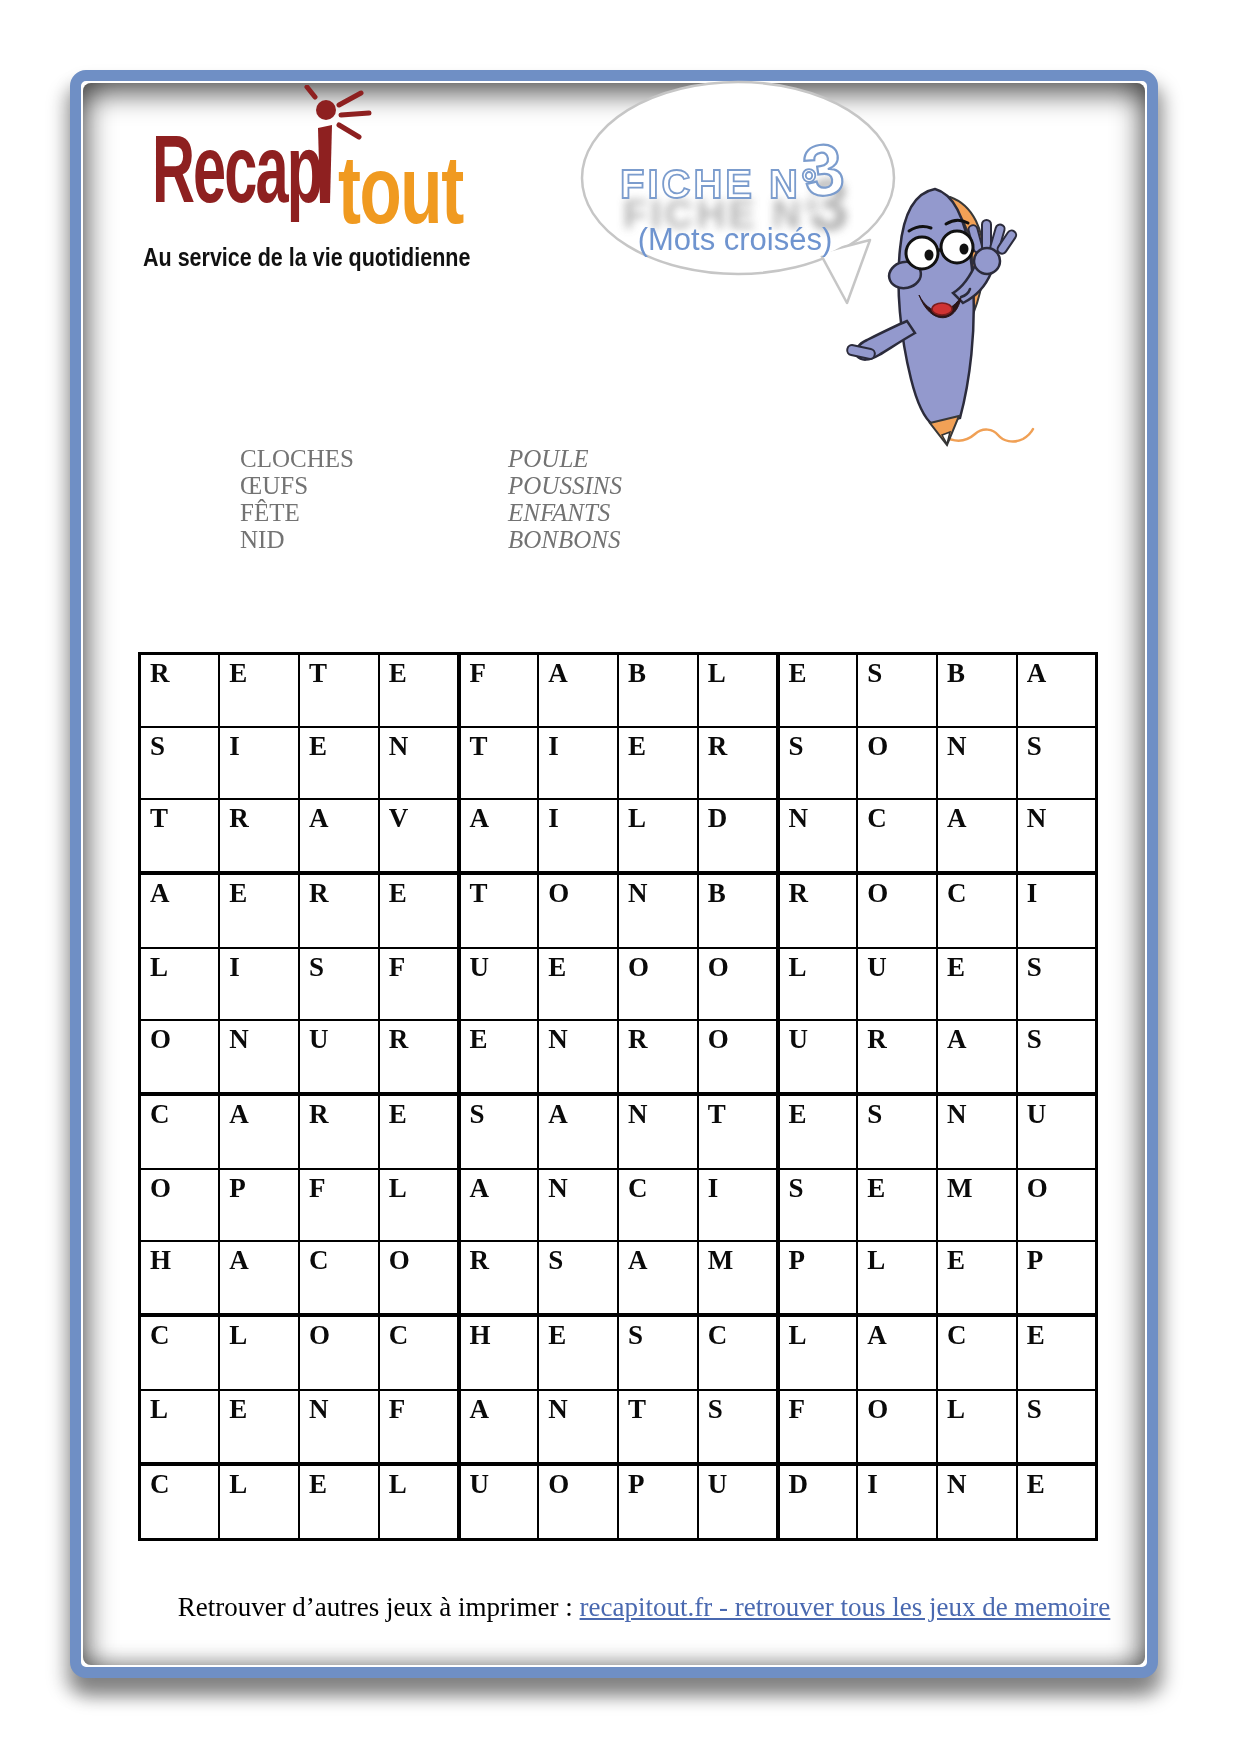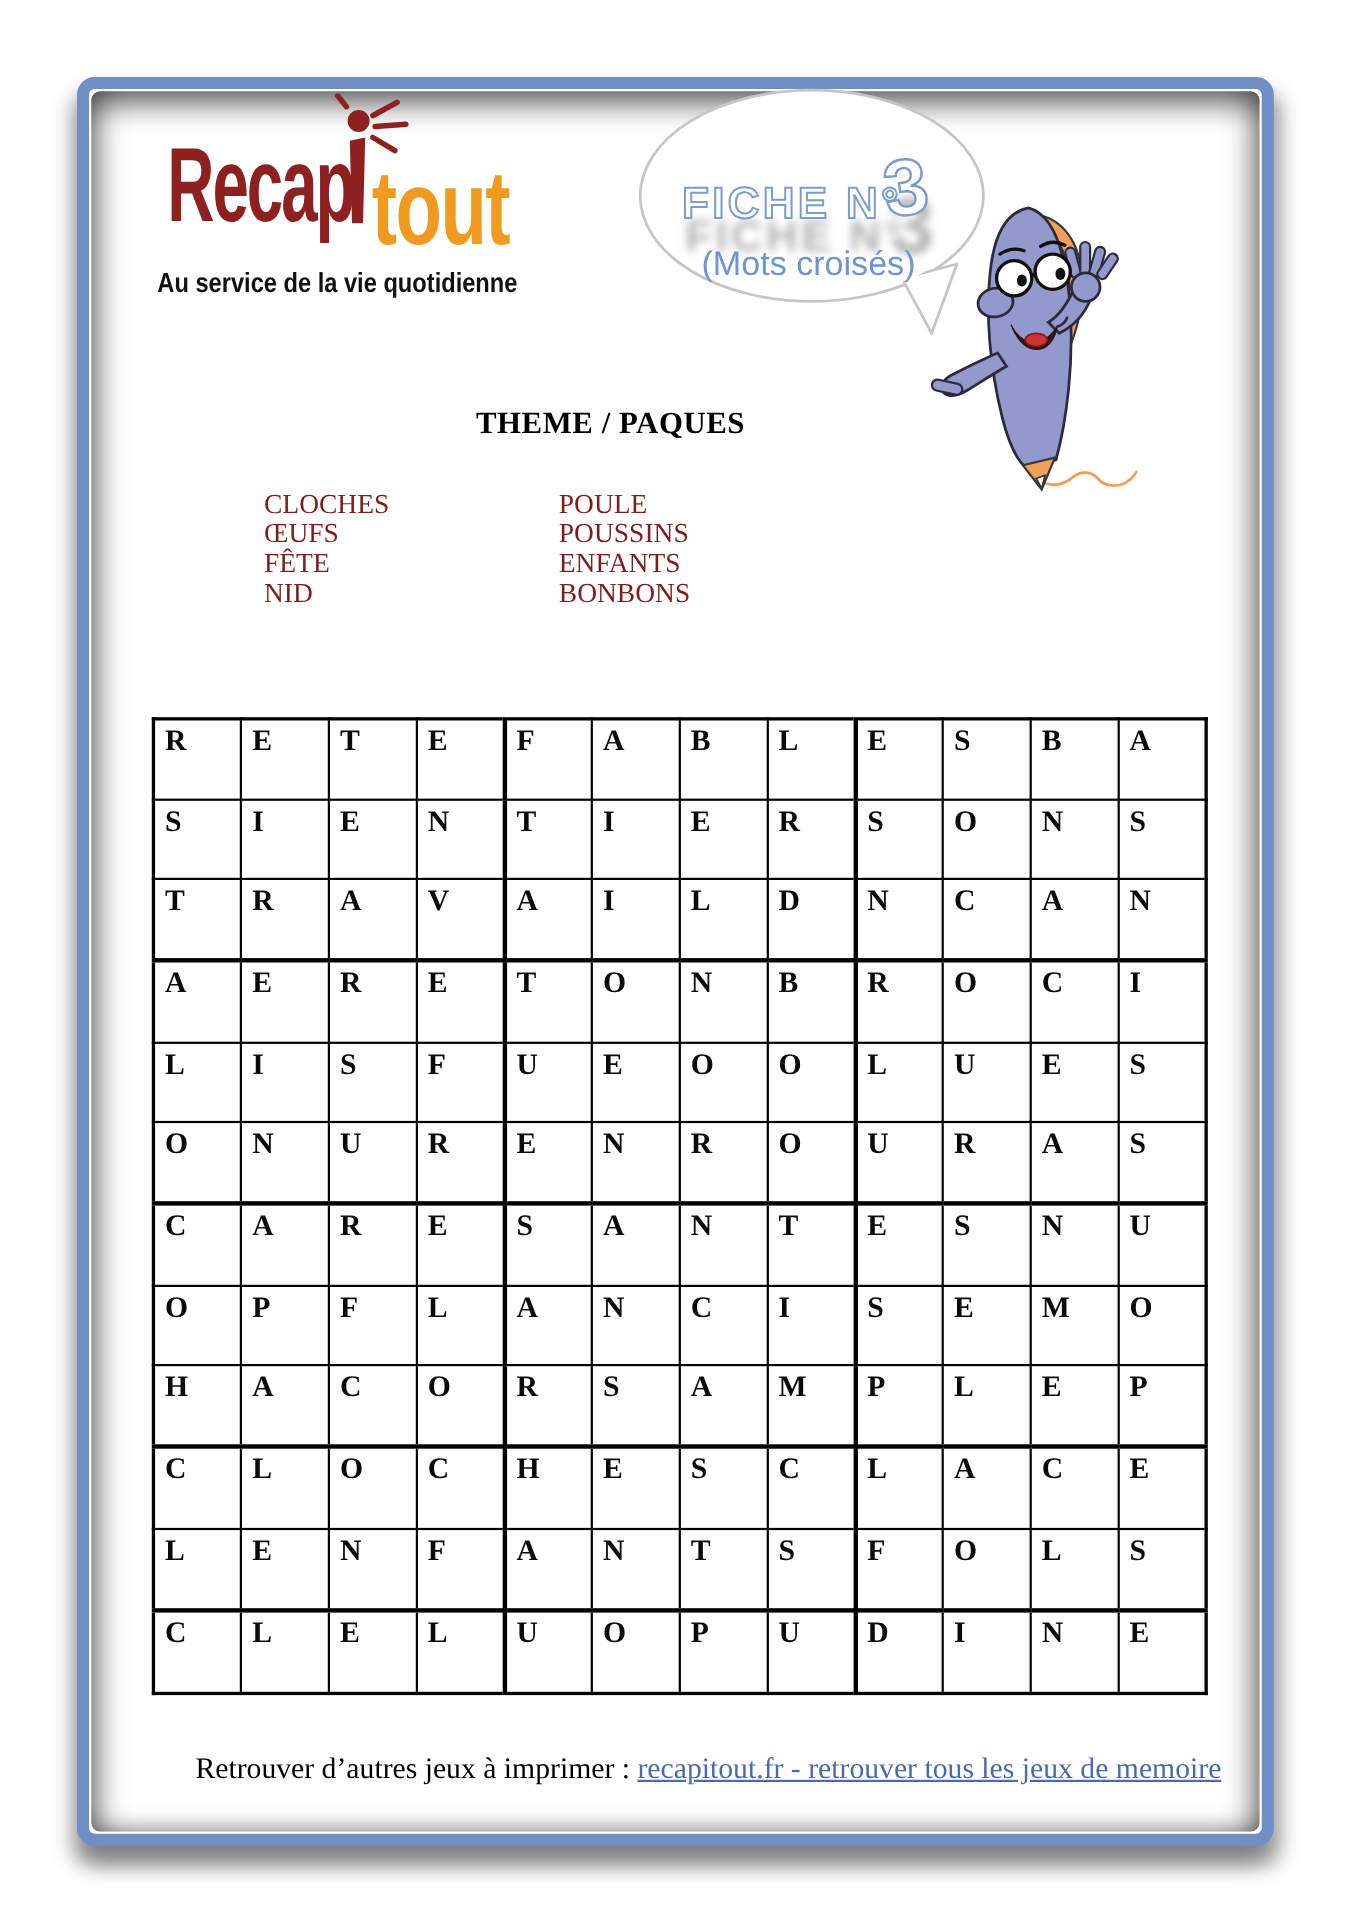--- a/index.html
+++ b/index.html
@@ -44,23 +44,23 @@
   
   .bubble-svg{position:absolute;left:575px;top:78px;}
   .mascot-svg{position:absolute;left:845px;top:183px;}
 
   
   .puzzle-title{
     position:absolute;left:0;top:370px;width:1110px;text-align:center;
     font-weight:700;font-size:28px;color:#000;letter-spacing:0.5px;
   }
   .word-columns{position:absolute;left:240px;top:445px;display:flex;}
-  .word-col{font-size:25px;color:#7f1d1d;line-height:27px;}
+  .word-col{font-size:25px;color:#737373;line-height:27px;}
   .word-col:nth-child(1){width:268px;}
-  .word-col:nth-child(2){width:202px;}
+  .word-col:nth-child(2){width:202px;font-style:italic;}
   .word-col:nth-child(3){width:auto;}
 
   table.grid{
     position:absolute;left:138px;top:652px;border-collapse:collapse;table-layout:fixed;
     width:960px;height:889px;background:#fff;border:3px solid #000;
   }
   table.grid td{
     border:2px solid #000;vertical-align:top;padding:3px 0 0 9px;
     font-weight:700;font-size:27px;color:#0a0a0a;font-family:"Liberation Serif",serif;
   }
@@ -130,21 +130,20 @@
     <circle cx="77" cy="70" r="16" fill="#ffffff" stroke="#111" stroke-width="3"></circle>
     <circle cx="112" cy="64" r="16" fill="#ffffff" stroke="#111" stroke-width="3"></circle>
     <line x1="92" y1="68" x2="97" y2="66" stroke="#111" stroke-width="3"></line>
     <ellipse cx="84" cy="72" rx="4.5" ry="5.5" fill="#111"></ellipse>
     <ellipse cx="119" cy="66" rx="4.5" ry="5.5" fill="#111"></ellipse>
     <path d="M74 112 C84 132 102 134 116 114 C112 140 86 144 74 112 Z" fill="#2a1518" stroke="#2a1518" stroke-width="1"></path>
     <ellipse cx="97" cy="126" rx="10" ry="6" fill="#cf3333" stroke="#7c1d1d" stroke-width="1.5"></ellipse>
     <path d="M116 114 Q123 112 125 106" fill="none" stroke="#2b2b3b" stroke-width="2.5" stroke-linecap="round"></path>
   </svg>
 
-  <div class="puzzle-title">THEME / PAQUES</div>
 
   <div class="word-columns" id="word-columns">
       <div class="word-col">
         <div>CLOCHES</div>
         <div>ŒUFS</div>
         <div>FÊTE</div>
         <div>NID</div>
       </div>
       <div class="word-col">
         <div>POULE</div>

